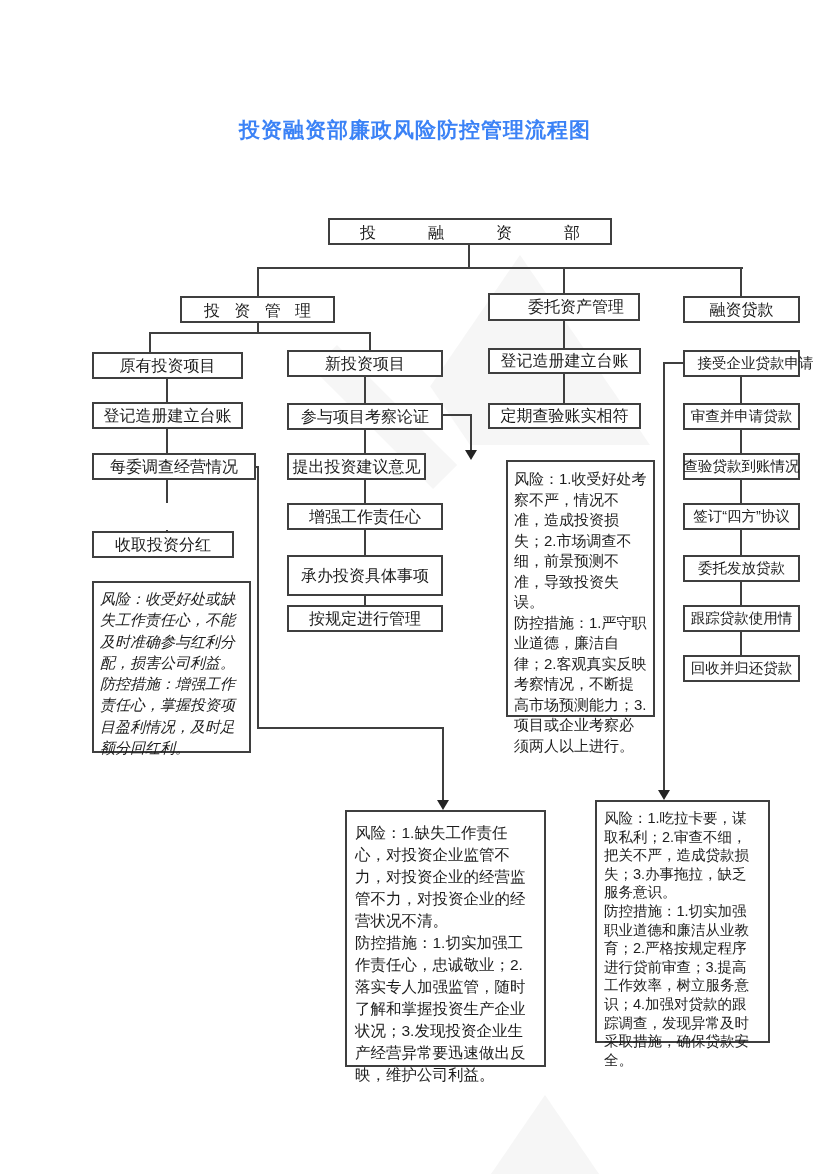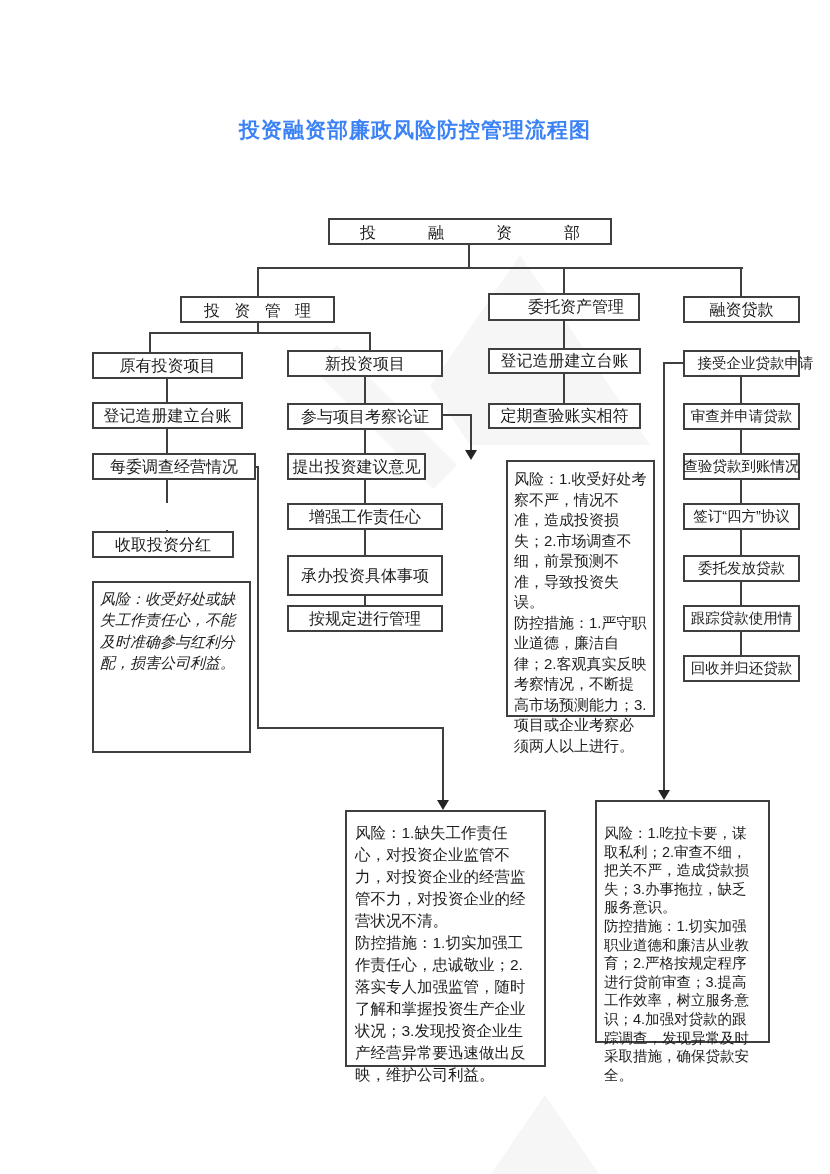--- a/index.html
+++ b/index.html
@@ -23,21 +23,21 @@
     -moz-text-align-last:justify;padding:5px 22px 0 22px;}
   .node.small{font-size:14.5px;}
   .risk{
     position:absolute;box-sizing:border-box;background:#fff;
     border:2px solid #3f3f3f;z-index:2;text-align:left;
   }
   .risk p{margin:0;}
   .riskL{font-size:15px;line-height:21.3px;padding:5px 6px;}
   .riskM{font-size:15px;line-height:20.5px;padding:7px 6px;margin-left:44px;}
   .riskBL{font-size:15.5px;line-height:22px;padding:10px 8px;}
-  .riskBR{font-size:14.5px;line-height:18.6px;padding:22px 7px;}
+  .riskBR{font-size:14.5px;line-height:18.6px;padding:7px 7px;}
   .ln{position:absolute;background:#3f3f3f;z-index:1;}
   .arrow{
     position:absolute;width:0;height:0;z-index:1;
     border-left:6px solid transparent;border-right:6px solid transparent;
     border-top:10px solid #242424;
   }
   .wm{position:absolute;z-index:0;}
   .wm-tri-outer{width:0;height:0;border-left:130px solid transparent;
     border-right:130px solid transparent;border-bottom:190px solid rgba(80,80,80,0.05);}
   .wm-tri-inner{position:absolute;left:-95px;top:72px;width:0;height:0;
@@ -86,20 +86,21 @@
   <div class="node small" style="left:683px;top:350px;width:117px;height:27px;padding-left:28px;">接受企业贷款申请</div>
   <div class="node small" style="left:683px;top:403px;width:117px;height:27px;">审查并申请贷款</div>
   <div class="node small" style="left:683px;top:453px;width:117px;height:27px;">查验贷款到账情况</div>
   <div class="node small" style="left:683px;top:503px;width:117px;height:27px;">签订“四方”协议</div>
   <div class="node small" style="left:683px;top:555px;width:117px;height:27px;">委托发放贷款</div>
   <div class="node small" style="left:683px;top:605px;width:117px;height:27px;">跟踪贷款使用情</div>
   <div class="node small" style="left:683px;top:655px;width:117px;height:27px;">回收并归还贷款</div>
 
   <div class="risk riskL" style="left:92px;top:581px;width:159px;height:172px;font-style:italic;">
     <p>风险：收受好处或缺失工作责任心，不能及时准确参与红利分配，损害公司利益。</p>
+    <p>防控措施：增强工作责任心，掌握投资项目盈利情况，及时足额分回红利。</p>
   </div>
 
   <div class="risk riskM" style="left:462px;top:460px;width:149px;height:257px;">
     <p>风险：1.收受好处考察不严，情况不准，造成投资损失；2.市场调查不细，前景预测不准，导致投资失误。</p>
     <p>防控措施：1.严守职业道德，廉洁自律；2.客观真实反映考察情况，不断提高市场预测能力；3.项目或企业考察必须两人以上进行。</p>
   </div>
 
   <div class="risk riskBL" style="left:345px;top:810px;width:201px;height:257px;">
     <p>风险：1.缺失工作责任心，对投资企业监管不力，对投资企业的经营监管不力，对投资企业的经营状况不清。</p>
     <p>防控措施：1.切实加强工作责任心，忠诚敬业；2.落实专人加强监管，随时了解和掌握投资生产企业状况；3.发现投资企业生产经营异常要迅速做出反映，维护公司利益。</p>

